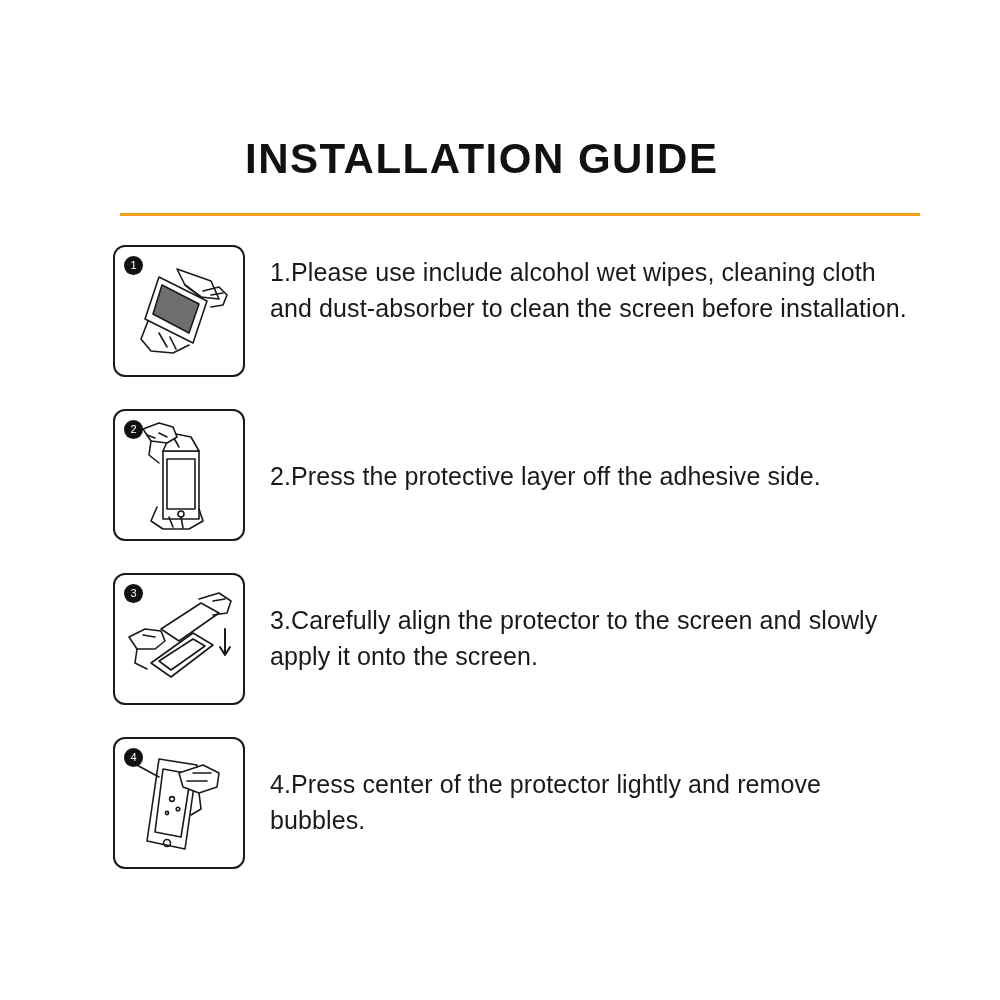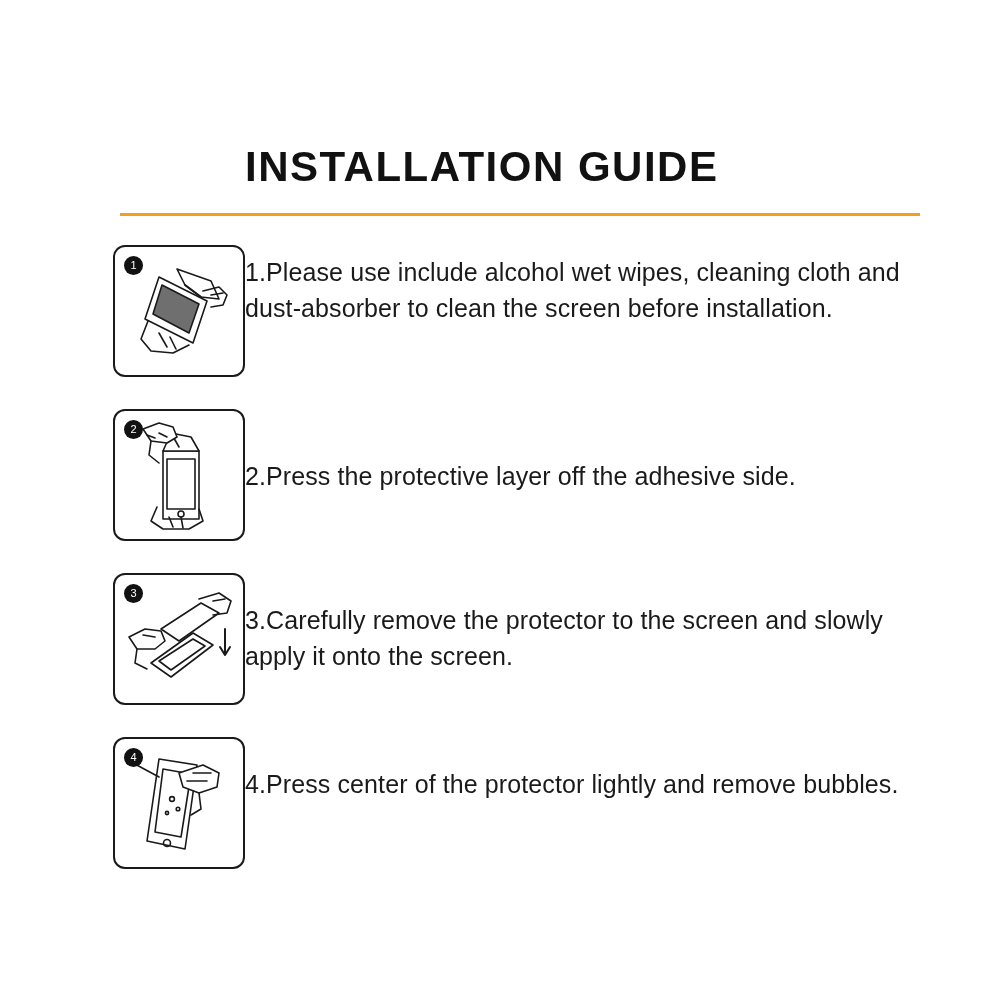--- a/index.html
+++ b/index.html
@@ -22,21 +22,20 @@
   }
   .title {
     position: absolute;
     left: 245px;
     top: 135px;
     font-size: 42px;
     font-weight: bold;
     letter-spacing: 1.5px;
     color: #111111;
     white-space: nowrap;
-    margin-top: 8px;
   }
   .title-rule {
     position: absolute;
     left: 120px;
     top: 213px;
     width: 800px;
     height: 3px;
     background: #f2a01c;
   }
   .steps {
@@ -78,20 +77,21 @@
     z-index: 5;
   }
   .thumb svg {
     position: absolute;
     left: 0;
     top: 0;
     width: 128px;
     height: 128px;
   }
   .step-text {
+    margin-left: 25px;
     margin-right: 90px;
     font-size: 25px;
     line-height: 1.42;
     color: #1a1a1a;
     padding-top: 12px;
     letter-spacing: 0.1px;
   }
   .step-text .num {
     white-space: nowrap;
   }
@@ -182,21 +182,21 @@
 
             <path d="M84 24 L104 18 L116 26 L112 38 L98 40"></path>
             <path d="M98 26 L110 24"></path>
 
             <path d="M110 54 L110 78" stroke-width="2"></path>
             <path d="M105 72 L110 80 L115 72" stroke-width="2"></path>
           </g>
         </svg>
       </div>
       <div class="step-text">
-        <span class="num">3.</span><span>Carefully remove the protector to  the screen and slowly apply it onto the screen.</span>
+        <span class="num">3.</span><span>Carefully align the protector to  the screen and slowly apply it onto the screen.</span>
       </div>
     </div>
 
     <div class="step" id="step-4">
       <div class="thumb">
         <div class="badge">4</div>
         <svg viewBox="0 0 128 128" xmlns="http://www.w3.org/2000/svg">
           <g fill="none" stroke="#1a1a1a" stroke-width="1.6" stroke-linejoin="round" stroke-linecap="round">
 
             <path d="M44 20 L82 26 L70 110 L32 102 Z" fill="#ffffff"></path>

